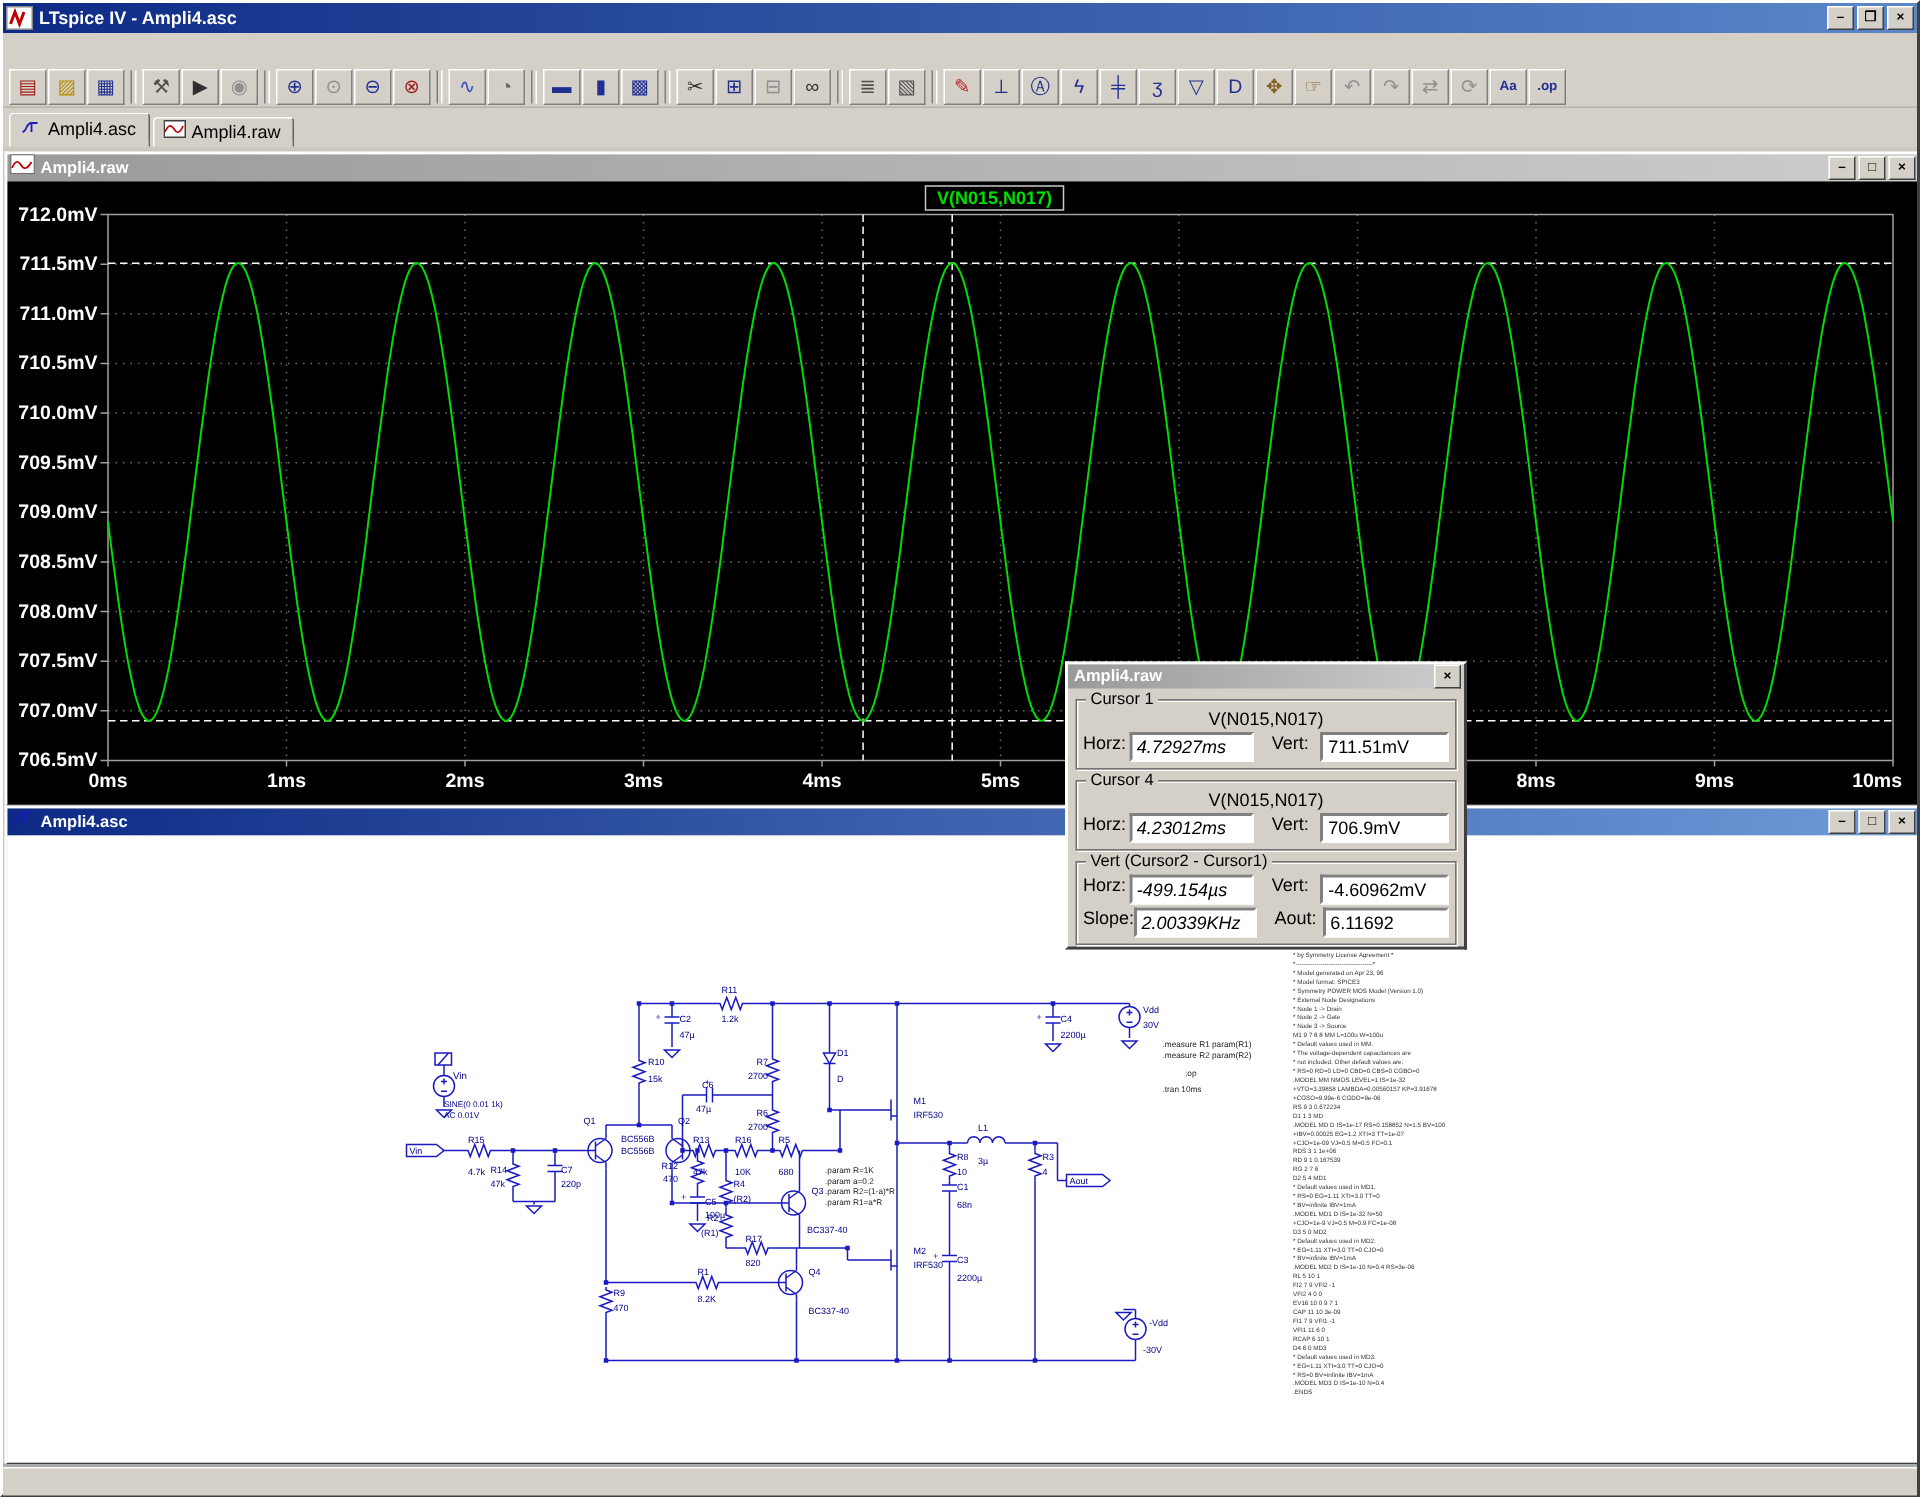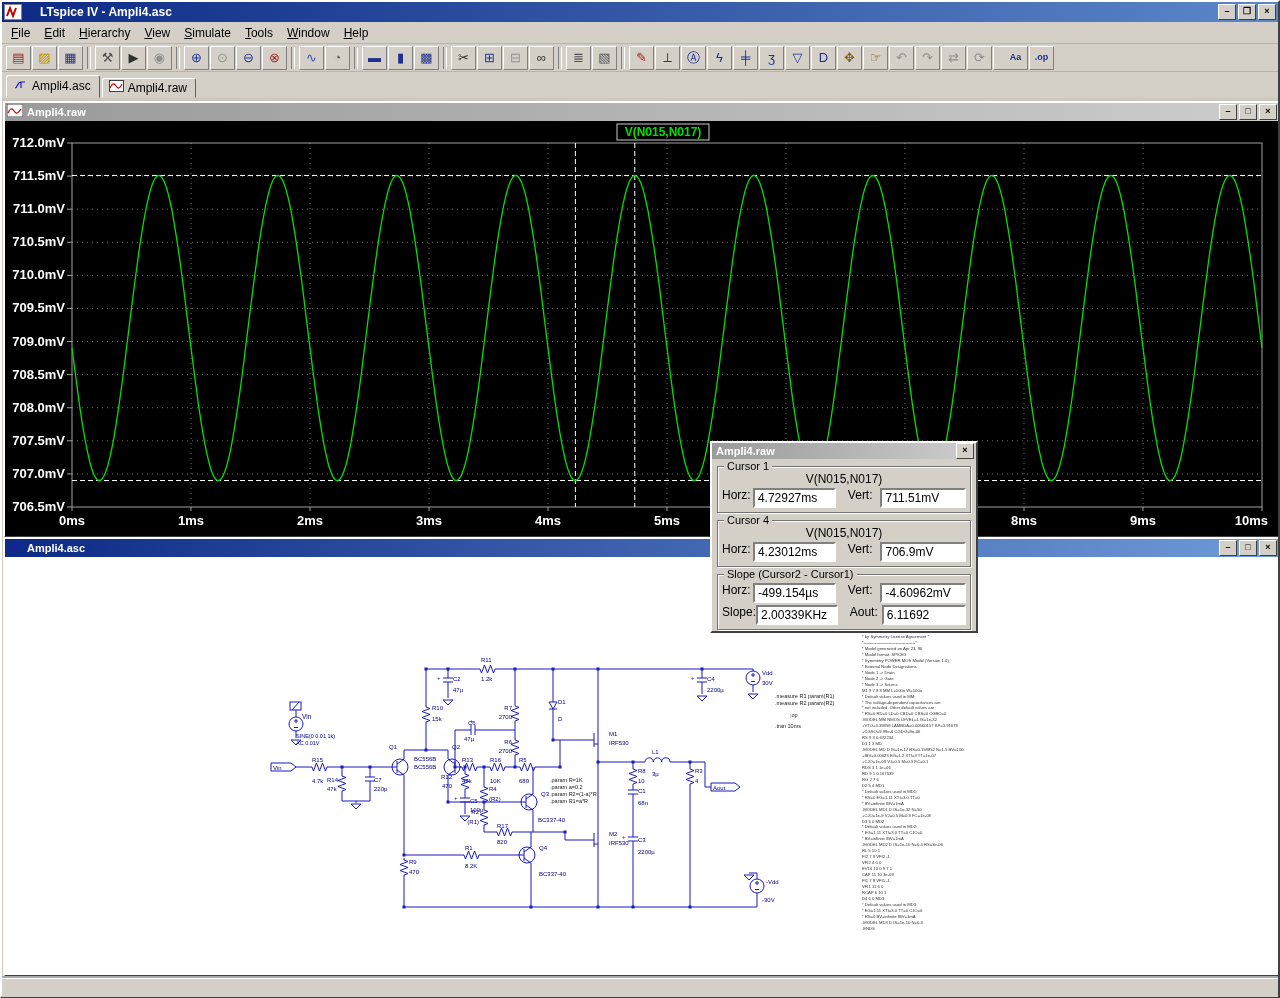--- a/index.html
+++ b/index.html
@@ -2,21 +2,21 @@
 <html><head>
 <meta charset="utf-8">
 <style>
   html,body{margin:0;padding:0;width:1280px;height:998px;overflow:hidden;
     font-family:"Liberation Sans",sans-serif;background:#d4d0c8;}
   .main-window{position:relative;width:1276px;height:994px;border:2px solid;
     border-color:#ffffff #404040 #404040 #ffffff;background:#d4d0c8;}
   
   .titlebar{position:absolute;left:0;top:0;width:100%;height:20px;
     background:linear-gradient(90deg,#0d2a85,#5b87c9);display:flex;align-items:center;padding:0 2px;box-sizing:border-box;}
-  .titlebar .ttl{color:#fff;font-size:12px;font-weight:bold;margin-left:18px;flex:1;white-space:nowrap;}
+  .titlebar .ttl{color:#fff;font-size:12px;font-weight:bold;margin-left:4px;flex:1;white-space:nowrap;}
   .app-ico{width:16px;height:14px;background:#fff;border:1px solid #888;display:inline-block;}
   .cap-btns{display:flex;gap:2px;}
   .cap-btn{width:16px;height:14px;background:#d4d0c8;border:1px solid;border-color:#fff #404040 #404040 #fff;
     font-size:9px;font-weight:bold;line-height:12px;text-align:center;color:#000;cursor:default;}
   
   .menubar{position:absolute;left:0;top:20px;width:100%;height:22px;display:flex;align-items:center;
     border-bottom:1px solid #b8b4ac;padding-left:2px;box-sizing:border-box;}
   .menu-item{display:inline-block;padding:2px 7px;font-size:12px;color:#000;}
   .menu-item::first-letter{text-decoration:underline;}
   
@@ -50,21 +50,21 @@
   .dlg-title{height:16px;background:linear-gradient(90deg,#9a9a9a,#cdcdcd);display:flex;align-items:center;padding:0 2px;}
   .dlg-title .ttl{color:#fff;font-size:11px;font-weight:bold;flex:1;margin-left:2px;}
   .grp{position:relative;margin:7px 5px 0 5px;border:1px solid #737373;box-shadow:1px 1px 0 #ffffff, inset 1px 1px 0 #ffffff;padding:2px 4px 4px 4px;}
   .grp-title{position:absolute;top:-7px;left:6px;background:#d4d0c8;padding:0 3px;font-size:11px;}
   .trace-name{text-align:center;font-size:12px;margin:3px 0 2px 0;}
   .fld-row{display:flex;align-items:flex-start;margin-top:2px;}
   .fld-lab{font-size:12px;width:36px;text-align:left;}
   .fld-lab.r{width:38px;margin-left:12px;}
   .field{background:#fff;border:2px solid;border-color:#808080 #ffffff #ffffff #808080;font-size:12px;
     padding:1px 3px;height:14px;line-height:14px;white-space:nowrap;overflow:hidden;}
-  .f1{width:85px;} .f2{width:88px;}
+  .f1{width:85px;font-style:italic;} .f2{width:88px;}
   
   .statusbar{position:absolute;left:0;top:976px;width:100%;height:18px;border-top:1px solid #fff;
     box-shadow:0 -2px 0 #aaa;background:#d4d0c8;}
 </style>
 </head>
 <body>
 
 <div class="main-window">
 
   <div class="titlebar">
@@ -74,30 +74,20 @@
         </svg>
     </span>
     <span class="ttl">LTspice IV - Ampli4.asc</span>
     <span class="cap-btns">
       <span class="cap-btn">–</span>
       <span class="cap-btn">❐</span>
       <span class="cap-btn">×</span>
     </span>
   </div>
 
-  <div class="menubar">
-      <span class="menu-item">File</span>
-      <span class="menu-item">Edit</span>
-      <span class="menu-item">Hierarchy</span>
-      <span class="menu-item">View</span>
-      <span class="menu-item">Simulate</span>
-      <span class="menu-item">Tools</span>
-      <span class="menu-item">Window</span>
-      <span class="menu-item">Help</span>
-    </div>
 
   <div class="toolbar">
       <span class="tb-btn" style="color: rgb(160, 32, 32);">▤</span>
       <span class="tb-btn" style="color: rgb(184, 144, 0);">▨</span>
       <span class="tb-btn" style="color: rgb(32, 48, 144);">▦</span>
       <span class="tb-sep"></span>
       <span class="tb-btn" style="color: rgb(80, 80, 80);">⚒</span>
       <span class="tb-btn" style="color: rgb(48, 48, 48);">▶</span>
       <span class="tb-btn" style="color: rgb(144, 144, 144);">◉</span>
       <span class="tb-sep"></span>
@@ -128,21 +118,21 @@
       <span class="tb-btn" style="color: rgb(32, 48, 144);">╪</span>
       <span class="tb-btn" style="color: rgb(32, 48, 144);">ʒ</span>
       <span class="tb-btn" style="color: rgb(32, 48, 144);">▽</span>
       <span class="tb-btn" style="color: rgb(32, 48, 144);">D</span>
       <span class="tb-btn" style="color: rgb(128, 96, 32);">✥</span>
       <span class="tb-btn" style="color: rgb(128, 96, 32);">☞</span>
       <span class="tb-btn" style="color: rgb(144, 144, 144);">↶</span>
       <span class="tb-btn" style="color: rgb(144, 144, 144);">↷</span>
       <span class="tb-btn" style="color: rgb(144, 144, 144);">⇄</span>
       <span class="tb-btn" style="color: rgb(144, 144, 144);">⟳</span>
-      <span class="tb-btn small" style="color: rgb(32, 48, 144); padding-left: 10px;">Aa</span>
+      <span class="tb-btn small" style="color: rgb(32, 48, 144);">Aa</span>
       <span class="tb-btn small" style="color: rgb(32, 48, 144);">.op</span>
     </div>
 
   <div class="tabbar">
       <span class="tab active">
         <span><svg width="15" height="12">
             <path d="M2,9 C5,9 4,3 8,3 L12,3 M8,3 L8,9" stroke="#1a1ac0" stroke-width="1.2" fill="none"></path>
           </svg></span>
         <span>Ampli4.asc</span>
       </span>
@@ -625,21 +615,21 @@
         <div class="trace-name">V(N015,N017)</div>
         <div class="fld-row">
           <span class="fld-lab">Horz:</span>
           <span class="field f1">4.23012ms</span>
           <span class="fld-lab r">Vert:</span>
           <span class="field f2">706.9mV</span>
         </div>
       </div>
 
       <div class="grp">
-        <span class="grp-title">Slope (Cursor2 - Cursor1)</span>
+        <span class="grp-title">Vert (Cursor2 - Cursor1)</span>
         <div class="fld-row" style="margin-top:6px;">
           <span class="fld-lab">Horz:</span>
           <span class="field f1">-499.154µs</span>
           <span class="fld-lab r">Vert:</span>
           <span class="field f2">-4.60962mV</span>
         </div>
         <div class="fld-row">
           <span class="fld-lab">Slope:</span>
           <span class="field f1">2.00339KHz</span>
           <span class="fld-lab r">Aout:</span>

